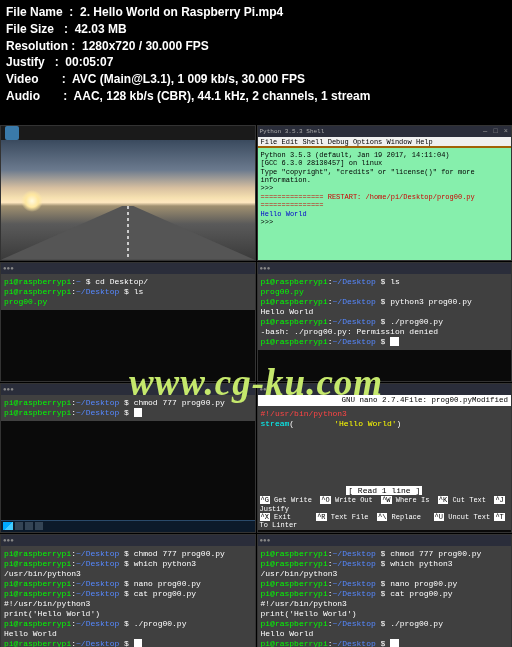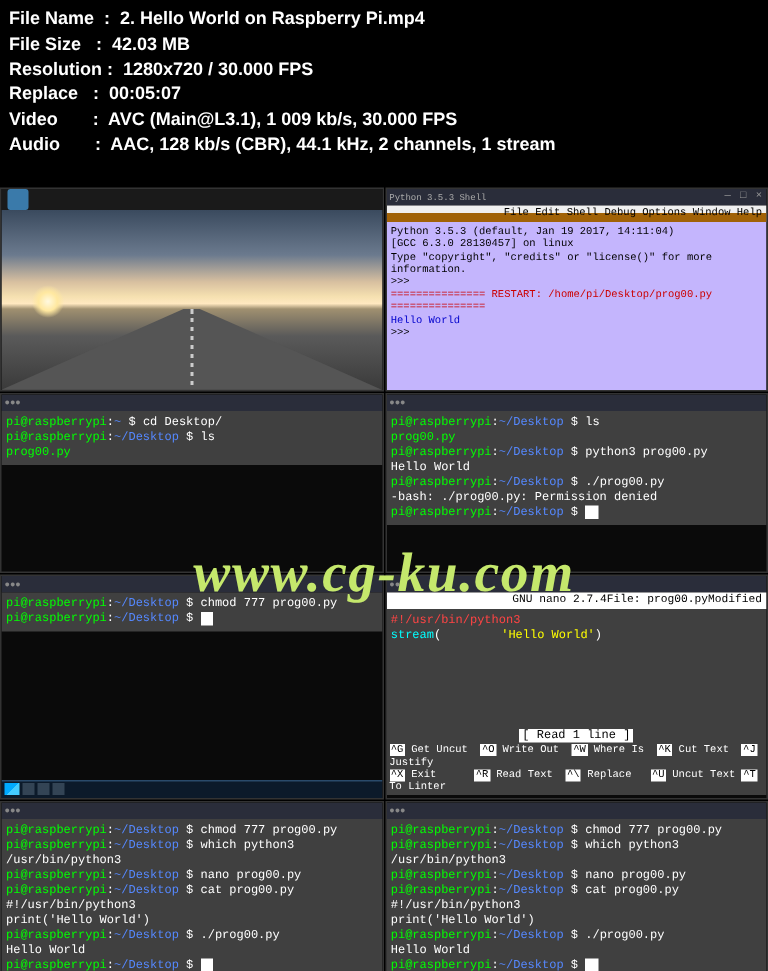--- a/index.html
+++ b/index.html
@@ -50,37 +50,36 @@
     font-family: 'Courier New', monospace;
     font-size: 8px;
     line-height: 1.25;
   }
   .green { color: #00ff00; }
   .white { color: #fff; }
   .yellow { color: #ffff00; margin-left: 40px; }
   .red { color: #ff4444; }
   .cyan { color: #00ffff; }
   .idle-body {
-    background: #c4b5fd;
+    background: #86efac;
     color: #000;
     font-family: 'Courier New', monospace;
     font-size: 7px;
     padding: 3px;
     height: calc(100% - 22px);
     line-height: 1.2;
   }
   .idle-menus {
     background: #f0f0f0;
     color: #000;
     font-size: 7px;
     padding: 0 3px;
     height: 11px;
     line-height: 11px;
-    border-bottom: 6px solid #a16207;
-    text-align: right;
+    border-bottom: 2px solid #a16207;
   }
   .photo {
     height: 120px;
     background: linear-gradient(to bottom,
       #3a4a5e 0%, #6b7a8e 25%, #d8c0a0 40%, #f5e0b0 48%,
       #ffe8c0 52%, #a09070 55%, #5a5a5a 70%, #4a4a4a 85%, #3a3a3a 100%);
     position: relative;
   }
   .photo::before {
     content: '';
@@ -192,21 +191,21 @@
   .tb-txt { font-size:6px; }
   .dots-right { position:absolute; right:2px; top:1px; font-size:7px; color:#999; letter-spacing:1px; }
 </style>
 </head>
 <body>
 
 <div class="meta">
   <div class="meta-row"><span>File Name  :  </span><span>2. Hello World on Raspberry Pi.mp4</span></div>
   <div class="meta-row"><span>File Size   :  </span><span>42.03 MB</span></div>
   <div class="meta-row"><span>Resolution :  </span><span>1280x720 / 30.000 FPS</span></div>
-  <div class="meta-row"><span>Replace   :  </span><span>00:05:07</span></div>
+  <div class="meta-row"><span>Justify   :  </span><span>00:05:07</span></div>
   <div class="meta-row"><span>Video       :  </span><span>AVC (Main@L3.1), 1 009 kb/s, 30.000 FPS</span></div>
   <div class="meta-row"><span>Audio       :  </span><span>AAC, 128 kb/s (CBR), 44.1 kHz, 2 channels, 1 stream</span></div>
 </div>
 
 <div class="grid">
 
   <div class="watermark">www.cg-ku.com</div>
 
   <div class="tile">
     <div class="photo-bar">
@@ -286,22 +285,22 @@
         <span>GNU nano 2.7.4</span>
         <span>File: prog00.py</span>
         <span>Modified</span>
       </div>
       <div style="padding:3px;min-height:80px">
         <div class="term-line red">#!/usr/bin/python3</div>
         <div class="term-line"><span class="cyan">stream</span><span class="white">(</span><span class="yellow">'Hello World'</span><span class="white">)</span></div>
       </div>
       <div class="nano-status"><span>[ Read 1 line ]</span></div>
       <div class="nano-footer" style="padding:0 2px">
-        <div><span class="kb">^G</span> <span>Get Uncut</span>&nbsp; <span class="kb">^O</span> <span>Write Out</span>&nbsp; <span class="kb">^W</span> <span>Where Is</span>&nbsp; <span class="kb">^K</span> <span>Cut Text</span>&nbsp; <span class="kb">^J</span> <span>Justify</span></div>
-        <div><span class="kb">^X</span> <span>Exit</span>&nbsp;&nbsp;&nbsp;&nbsp;&nbsp; <span class="kb">^R</span> <span>Read Text</span>&nbsp; <span class="kb">^\</span> <span>Replace</span>&nbsp;&nbsp; <span class="kb">^U</span> <span>Uncut Text</span> <span class="kb">^T</span> <span>To Linter</span></div>
+        <div><span class="kb">^G</span> <span>Get Write</span>&nbsp; <span class="kb">^O</span> <span>Write Out</span>&nbsp; <span class="kb">^W</span> <span>Where Is</span>&nbsp; <span class="kb">^K</span> <span>Cut Text</span>&nbsp; <span class="kb">^J</span> <span>Justify</span></div>
+        <div><span class="kb">^X</span> <span>Exit</span>&nbsp;&nbsp;&nbsp;&nbsp;&nbsp; <span class="kb">^R</span> <span>Text File</span>&nbsp; <span class="kb">^\</span> <span>Replace</span>&nbsp;&nbsp; <span class="kb">^U</span> <span>Uncut Text</span> <span class="kb">^T</span> <span>To Linter</span></div>
       </div>
     </div>
   </div>
 
   <div class="tile" style="min-height:115px">
     <div class="titlebar">
         <span class="dots">●●●</span>
       </div>
     <div class="term-body">
       <div class="term-line prompt"><span class="user">pi@raspberrypi</span><span class="dollar">:</span><span class="path">~/Desktop</span><span class="dollar"> $ </span><span class="white">chmod 777 prog00.py</span></div>

